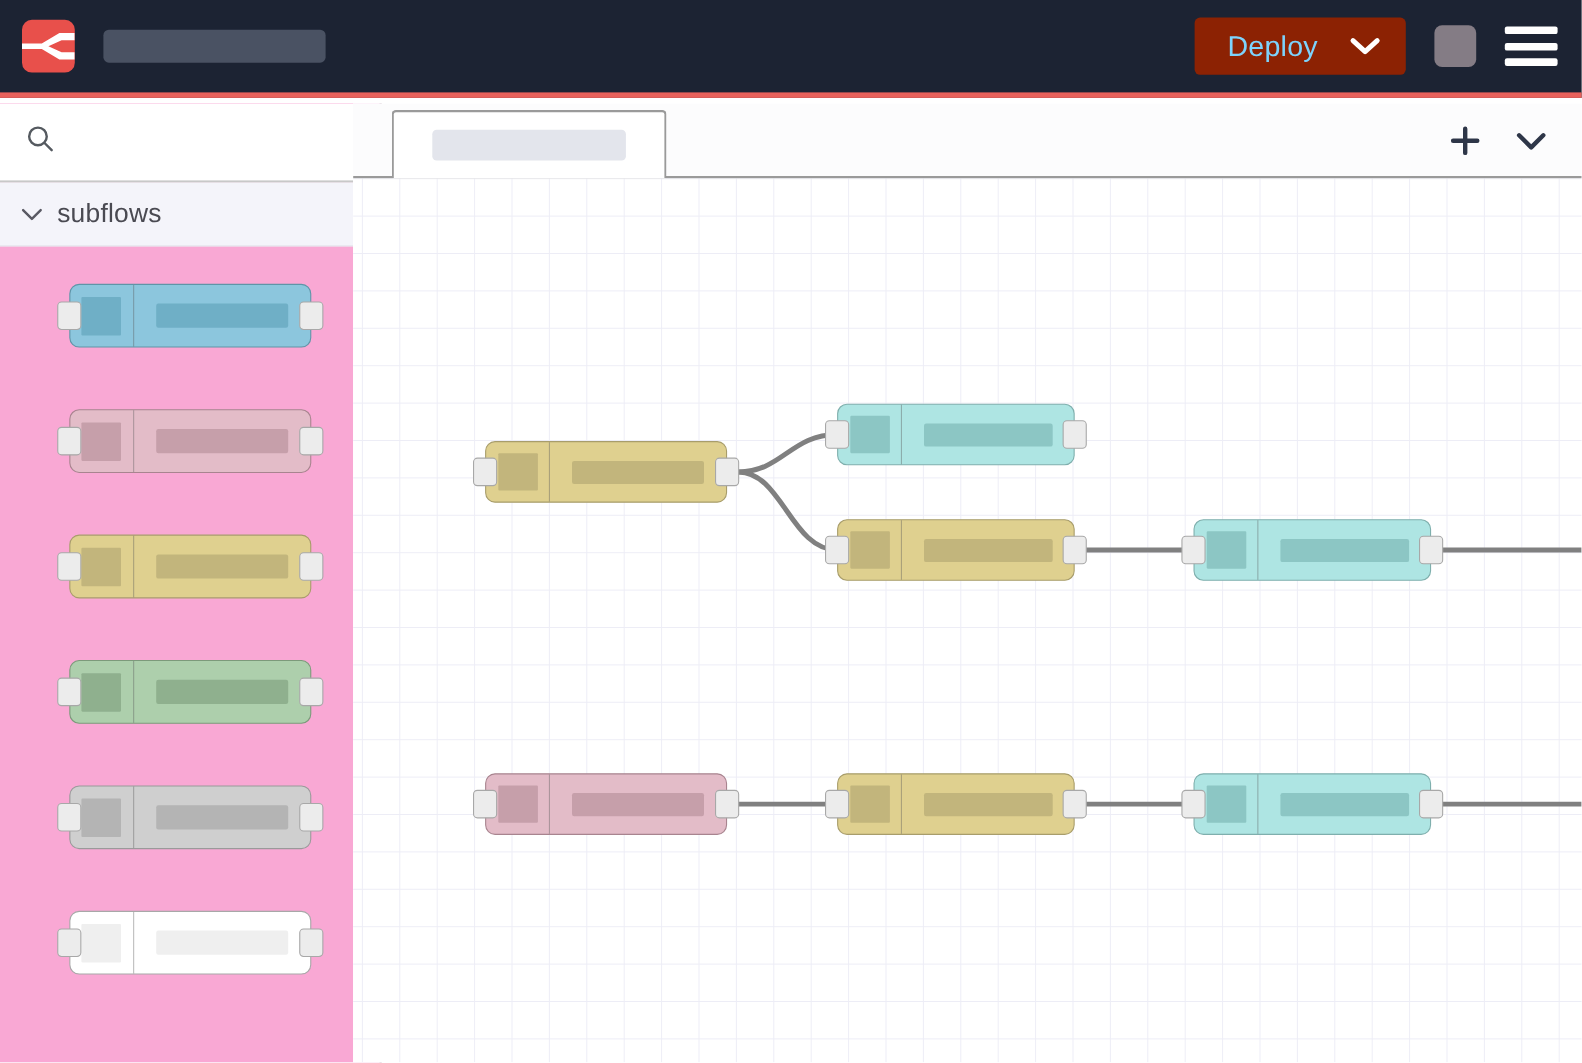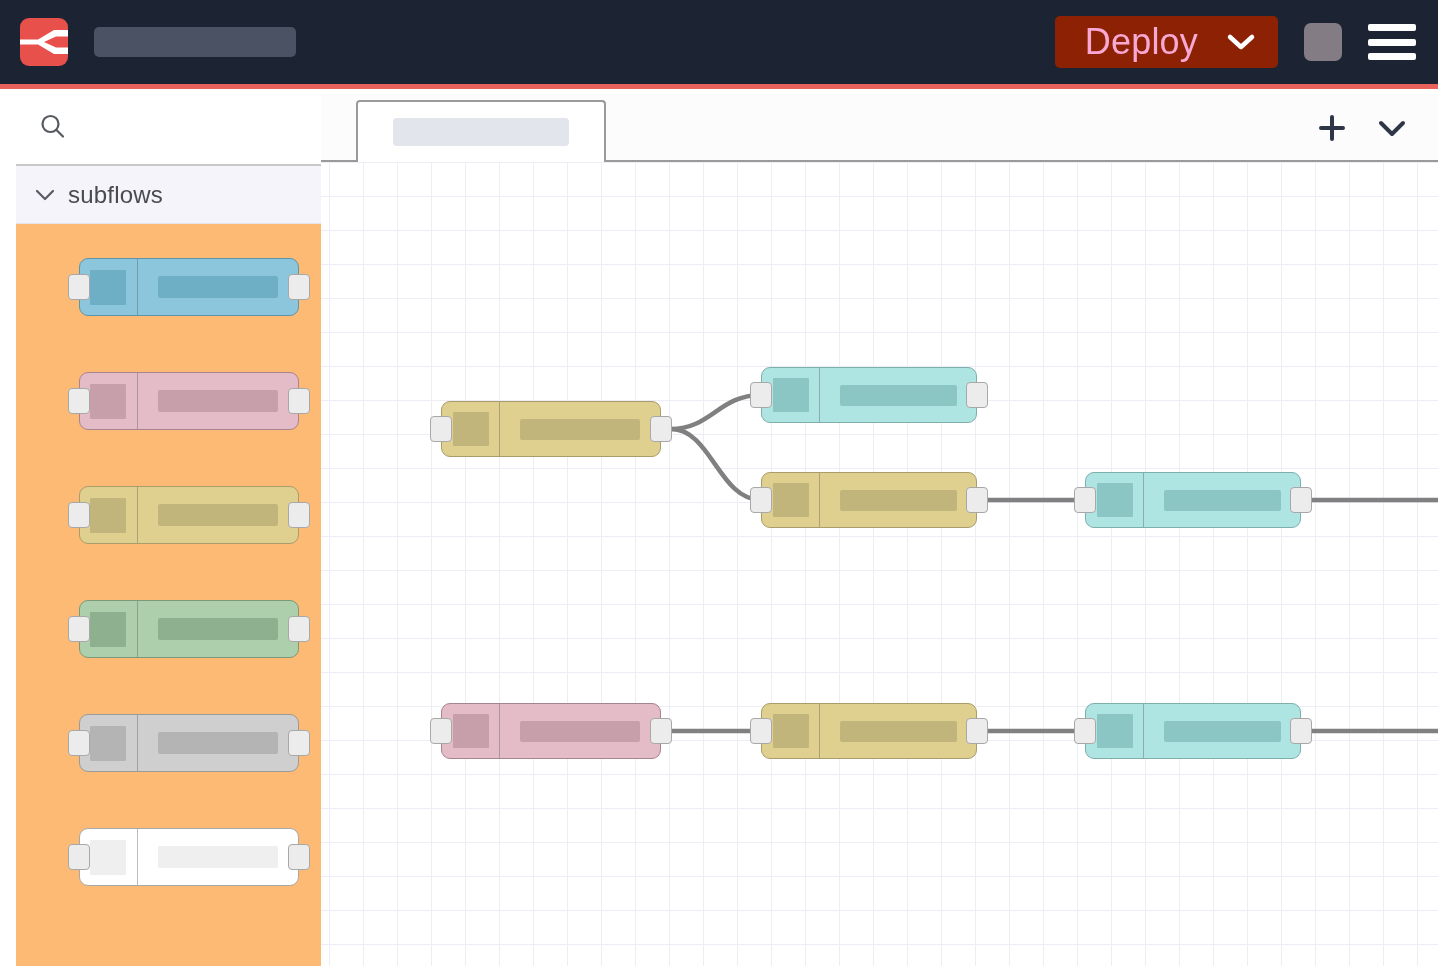--- a/index.html
+++ b/index.html
@@ -59,22 +59,22 @@
     height: 52px;
     background: #8C2203;
     border-radius: 5px;
     display: flex;
     align-items: center;
     padding: 0 22px 0 30px;
     cursor: pointer;
     flex: 0 0 auto;
   }
   .deploy-label {
-    color: #f9a8d4;
-    font-size: 36px;
+    color: #7dd3fc;
+    font-size: 26px;
     letter-spacing: 0.2px;
     white-space: nowrap;
   }
   .deploy-chevron {
     margin-left: 28px;
     display: flex;
     align-items: center;
   }
 
   .header-user-placeholder {
@@ -100,24 +100,24 @@
   .hamburger span {
     display: block;
     height: 7px;
     border-radius: 2px;
     background: #ffffff;
   }
 
   
   .palette {
     position: absolute;
-    top: 94px; left: 16px;
+    top: 94px; left: 0;
     width: 347px;
     height: 872px;
-    background: #fdba74;
+    background: #f9a8d4;
     border-right: 2px solid #9A9A9A;
     overflow: hidden;
   }
 
   .palette-search {
     height: 72px;
     background: #ffffff;
     border-bottom: 2px solid #C8C8C8;
     display: flex;
     align-items: center;

